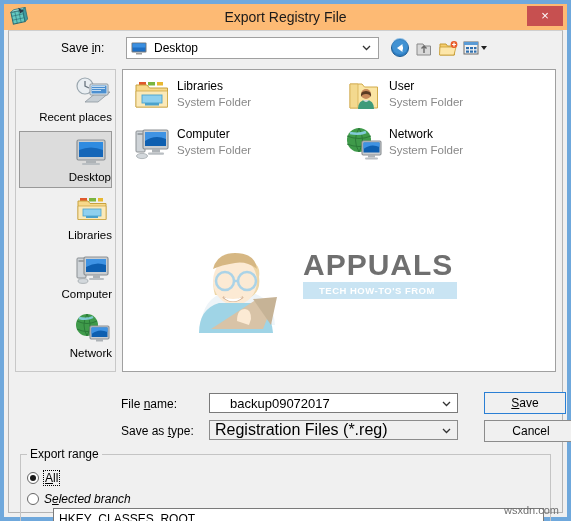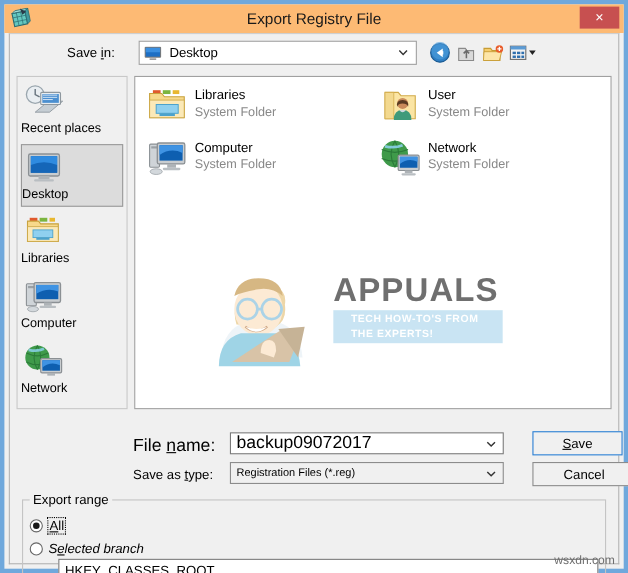--- a/index.html
+++ b/index.html
@@ -63,21 +63,21 @@
     position:absolute;right:6px;top:4px;width:11px;height:11px;
   }
   .tbtn{position:absolute;top:1px;width:22px;height:21px;cursor:pointer;}
   
   #places{
     position:absolute;left:6px;top:38px;width:101px;height:303px;
     background:#f0f0f0;border:1px solid #c8c8c8;box-sizing:border-box;
   }
   .place{
     position:relative;width:93px;margin:2px auto 0 auto;height:57px;
-    text-align:left;cursor:pointer;box-sizing:border-box;
+    text-align:right;cursor:pointer;box-sizing:border-box;
     padding-top:4px;
   }
   .place.sel{border:1px solid #999;background:#dcdcdc;}
   .place .picon{height:34px;position:relative;}
   .place .plabel{font-size:11.5px;margin-top:1px;}
   
   #filelist{
     position:absolute;left:113px;top:38px;right:6px;height:303px;
     background:#fff;border:1px solid #a0a0a0;box-sizing:border-box;
     overflow:hidden;
@@ -97,34 +97,34 @@
   #wm-appuals{
     font-family:"Liberation Sans",sans-serif;font-weight:bold;
     font-size:30px;color:#404040;letter-spacing:1px;
   }
   #wm-tag{
     background:#b8dcef;color:#fff;font-size:9.5px;font-weight:bold;
     letter-spacing:.5px;line-height:13px;padding:2px 16px;width:122px;
     font-family:"Liberation Sans",sans-serif;
   }
   
-  #fname-label{position:absolute;left:112px;top:366px;font-size:16px;}
+  #fname-label{position:absolute;left:112px;top:366px;font-size:12px;}
   #ftype-label{position:absolute;left:112px;top:393px;font-size:12px;}
   #fname-combo{
     position:absolute;left:200px;top:362px;width:249px;height:20px;
     background:#fff;border:1px solid #7a7a7a;box-sizing:border-box;
     display:flex;align-items:center;cursor:text;
   }
-  #fname-value{margin-left:5px;font-size:16px;}
+  #fname-value{margin-left:20px;font-size:13px;}
   #ftype-combo{
     position:absolute;left:200px;top:389px;width:249px;height:20px;
     background:#f0f0f0;border:1px solid #8c8c8c;box-sizing:border-box;
     display:flex;align-items:center;cursor:pointer;
   }
-  #ftype-value{margin-left:5px;font-size:10px;}
+  #ftype-value{margin-left:5px;font-size:16px;}
   .cbarrow{position:absolute;right:5px;top:4px;width:11px;height:11px;}
   #save-btn{
     position:absolute;left:475px;top:361px;width:82px;height:22px;
     background:#f0f0f0;border:1px solid #2a7fd4;box-sizing:border-box;
     font-size:12px;text-align:center;line-height:20px;cursor:pointer;
   }
   #cancel-btn{
     position:absolute;left:475px;top:389px;width:94px;height:22px;
     background:#f0f0f0;border:1px solid #8c8c8c;box-sizing:border-box;
     font-size:12px;text-align:center;line-height:20px;cursor:pointer;
@@ -404,21 +404,20 @@
           <path d="M30 72 q10 9 20 0 q-10 4 -20 0" fill="#fff"></path>
           <path d="M6 108 q0 -24 20 -30 l34 0 q18 6 20 30 z" fill="#7fc6de"></path>
           <path d="M18 104 l46 -30 l18 0 l-12 30 z" fill="#cbb08a"></path>
           <path d="M60 74 l24 -2 l-6 28" fill="#b49a74"></path>
           <path d="M44 96 q0 -12 8 -12 q6 0 6 10 l-2 6 z" fill="#fbe3c6"></path>
         </svg>
         <div id="wm-text">
           <div id="wm-appuals">APPUALS</div>
           <div id="wm-tag">
             <div>TECH HOW-TO'S FROM</div>
-            <div>THE EXPERTS!</div>
           </div>
         </div>
       </div>
     </div>
 
     <div id="fname-label">File <u class="mn">n</u>ame:</div>
     <div id="fname-combo">
       <span id="fname-value">backup09072017</span>
       <span class="cbarrow">
         <svg width="11" height="11" viewBox="0 0 11 11">

